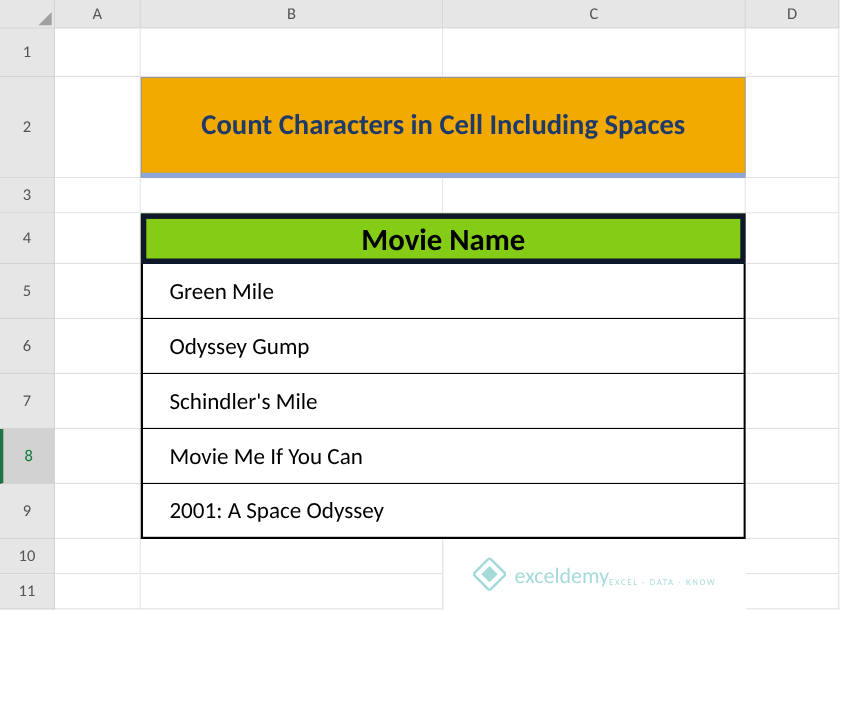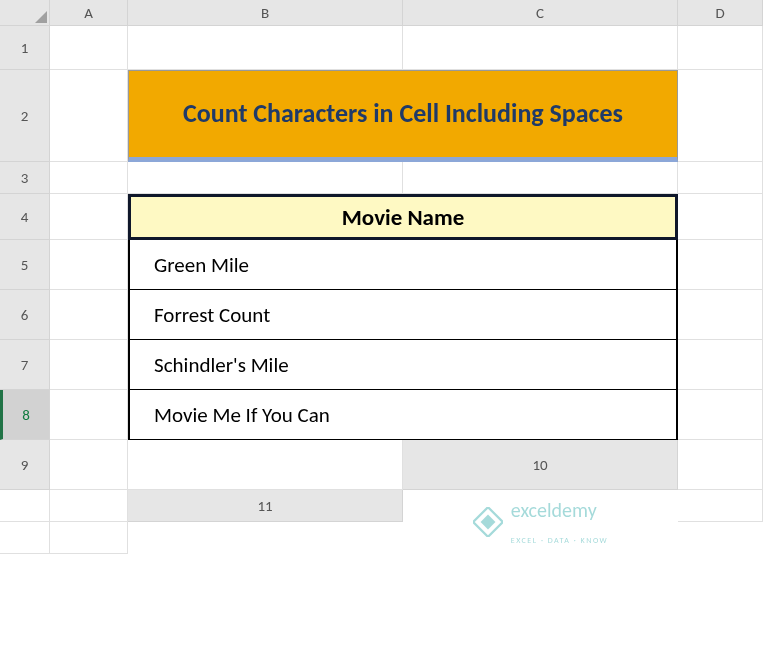--- a/index.html
+++ b/index.html
@@ -67,27 +67,27 @@
   text-align: center;
   color: #1f3a68;
   font-weight: bold;
   font-size: 26px;
   line-height: 1.2;
   padding: 6px 10px;
 }
 .table-header {
   grid-column: 3 / 5;
   grid-row: 5;
-  background: #fef9c3;
-  border: 3px solid #0f172a;
+  background: #84cc16;
+  border: 5px solid #0f172a;
   display: flex;
   align-items: center;
   justify-content: center;
   font-weight: bold;
-  font-size: 23px;
+  font-size: 28px;
   color: #000;
 }
 .tcell {
   grid-column: 3 / 5;
   border-left: 2px solid #000;
   border-right: 2px solid #000;
   border-bottom: 1.5px solid #000;
   display: flex;
   align-items: center;
   padding-left: 24px;
@@ -106,22 +106,23 @@
   opacity: 0.42;
   pointer-events: none;
 }
 .wm-logo {
   width: 30px;
   height: 30px;
   flex-shrink: 0;
 }
 .wm-text {
   display: flex;
-  flex-direction: column;
+  flex-direction: row;
   line-height: 1;
+  align-items: flex-end;
 }
 .wm-text .brand {
   font-size: 20px;
   color: #2aa8a8;
   font-weight: 500;
 }
 .wm-text .tag {
   font-size: 8px;
   letter-spacing: 1.5px;
   color: #2aa8a8;
@@ -161,35 +162,36 @@
   <div class="table-header">Movie Name</div>
   <div class="cell"></div>
 
   <div class="hdr row">5</div>
   <div class="cell"></div>
   <div class="tcell" style="grid-row:6">Green Mile</div>
   <div class="cell"></div>
 
   <div class="hdr row">6</div>
   <div class="cell"></div>
-  <div class="tcell" style="grid-row:7">Forrest Count</div>
+  <div class="tcell" style="grid-row:7">Odyssey Gump</div>
   <div class="cell"></div>
 
   <div class="hdr row">7</div>
   <div class="cell"></div>
   <div class="tcell" style="grid-row:8">Schindler's Mile</div>
   <div class="cell"></div>
 
   <div class="hdr row selected-row">8</div>
   <div class="cell"></div>
   <div class="tcell" style="grid-row:9">Movie Me If You Can</div>
   <div class="cell"></div>
 
   <div class="hdr row">9</div>
   <div class="cell"></div>
+  <div class="tcell last" style="grid-row:10">2001: A Space Odyssey</div>
   <div class="cell"></div>
 
   <div class="hdr row">10</div>
   <div class="cell"></div>
   <div class="cell"></div>
   <div class="watermark">
     <svg class="wm-logo" viewBox="0 0 40 40">
       <rect x="6" y="6" width="28" height="28" fill="none" stroke="#2aa8a8" stroke-width="3" transform="rotate(45 20 20)"></rect>
       <rect x="13" y="13" width="14" height="14" fill="#2aa8a8" transform="rotate(45 20 20)"></rect>
     </svg>

